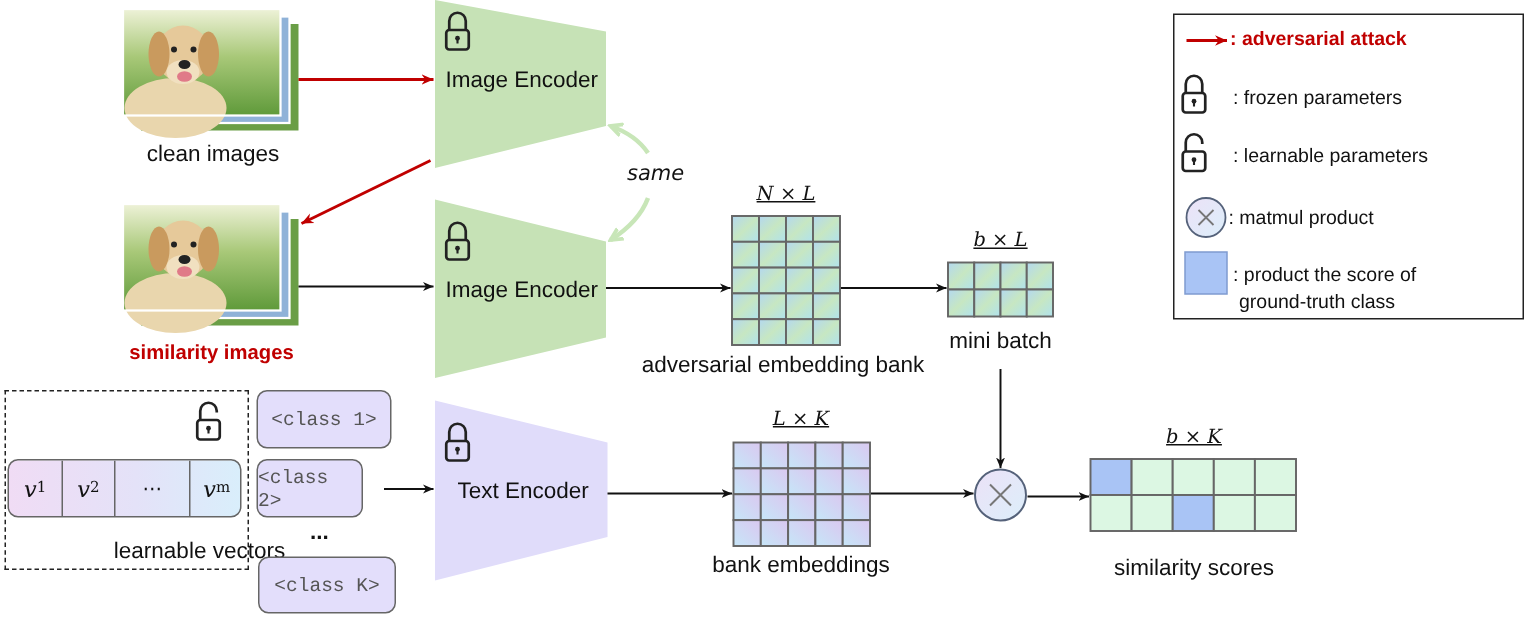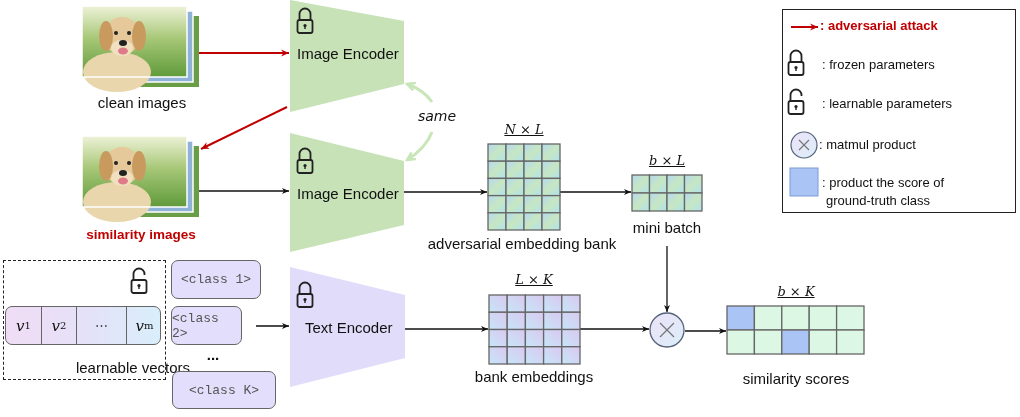--- a/index.html
+++ b/index.html
@@ -257,21 +257,21 @@
   <div class="cell" style="left:121px; width:35px; border-right:none;">
       <span>v</span>
       <sub>m</sub>
     </div>
 </div>
 <div class="lbl center" style="left:85px; top:359px;margin-left:48px;">learnable vectors</div>
 
 <div class="cls" style="left:171px; top:260px; width:90px; height:39px;">&lt;class 1&gt;</div>
 <div class="cls" style="left:171px; top:306px; width:71px; height:39px;">&lt;class 2&gt;</div>
 <div class="lbl center" style="left:213px; top:346px; font-weight:bold;">...</div>
-<div class="cls" style="left:172px; top:371px; width:104px; height:38px;">&lt;class K&gt;</div>
+<div class="cls" style="left:172px; top:371px; width:92px; height:38px;">&lt;class K&gt;</div>
 
 <div class="legend-box"></div>
 <div class="legend-text red-bold" style="left:820px; top:18px;">: adversarial attack</div>
 <div class="legend-text" style="left:822px; top:57px;">: frozen parameters</div>
 <div class="legend-text" style="left:822px; top:96px;">: learnable parameters</div>
 <div class="legend-text" style="left:819px; top:137px;">: matmul product</div>
 <div class="legend-text" style="left:822px; top:175px;">: product the score of</div>
 <div class="legend-text" style="left:826px; top:193px;">ground-truth class</div>
 
 </body></html>

